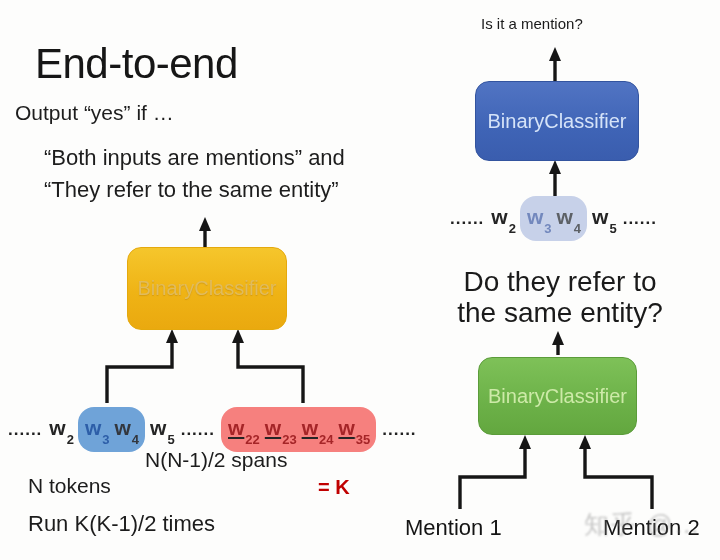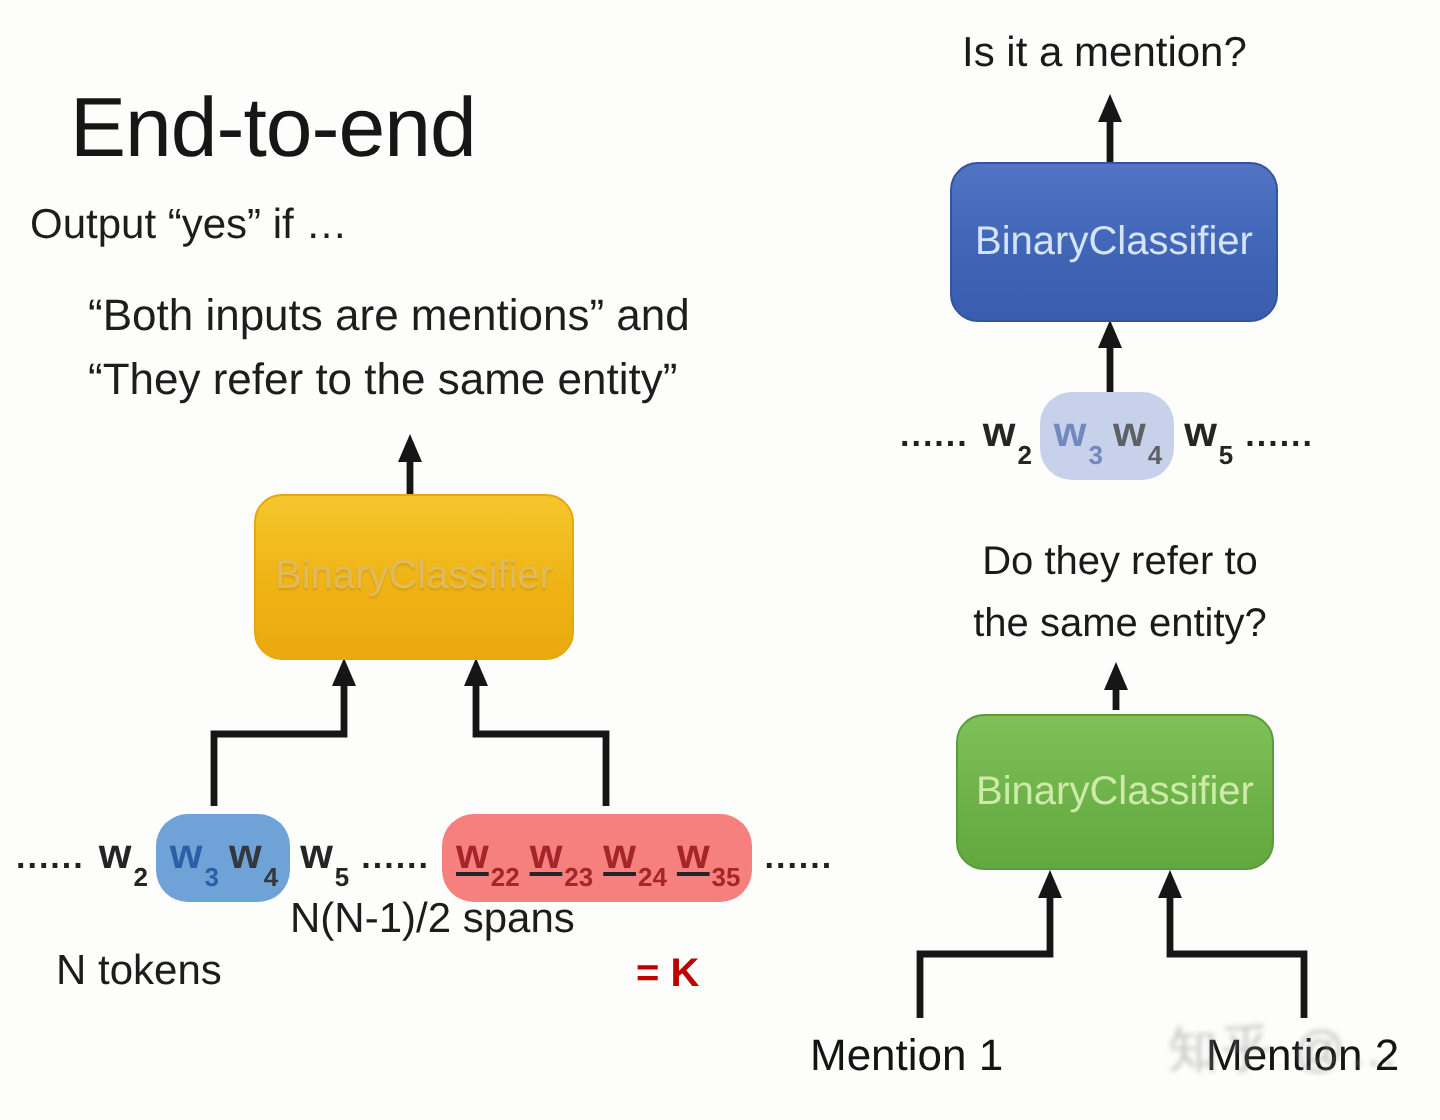--- a/index.html
+++ b/index.html
@@ -5,22 +5,22 @@
   html,body{margin:0;padding:0;background:#e9e9e9;}
   .canvas{
     position:relative;width:720px;height:560px;background:#fdfdfc;
     font-family:"Liberation Sans", sans-serif;color:#1b1b1b;overflow:hidden;
   }
   .abs{position:absolute;}
   
   .title{left:35px;top:40px;font-size:42px;font-weight:400;letter-spacing:-0.5px;color:#161616;}
   .subtitle{left:15px;top:101px;font-size:21px;color:#1d1d1d;}
   .conditions{left:44px;top:142px;font-size:22px;line-height:32px;color:#1d1d1d;}
-  .q-top{left:481px;top:15px;font-size:21px;color:#1a1a1a;}
-  .q-bottom{left:452px;top:266px;width:216px;text-align:center;font-size:20px;line-height:31px;color:#1a1a1a;}
+  .q-top{left:481px;top:15px;font-size:15px;color:#1a1a1a;}
+  .q-bottom{left:452px;top:266px;width:216px;text-align:center;font-size:28px;line-height:31px;color:#1a1a1a;}
   .note{font-size:21px;color:#1c1c1c;}
   .note-k{font-size:20px;color:#c00000;font-weight:600;}
   .run-line{left:28px;top:511px;font-size:22px;color:#1c1c1c;}
   .mention{font-size:22px;color:#141414;}
   .watermark{
     left:584px;top:508px;font-size:25px;color:#8d8d8d;opacity:.5;
     filter:blur(1.3px);letter-spacing:2px;z-index:5;pointer-events:none;
   }
   
   .box{
@@ -110,20 +110,21 @@
       <span class="tok c-dkred"><span>w</span><sub>23</sub></span>
       <span class="tok c-dkred"><span>w</span><sub>24</sub></span>
       <span class="tok c-dkred"><span>w</span><sub>35</sub></span>
     </span>
     <span class="dots">......</span>
   </div>
 
   <span class="abs note" style="left:28px;top:474px;">N tokens</span>
   <span class="abs note" style="left:145px;top:448px;">N(N-1)/2 spans</span>
   <span class="abs note-k" style="left:318px;top:476px;">= K</span>
+  <div class="abs run-line">Run K(K-1)/2 times</div>
 
   <div class="abs q-top">Is it a mention?</div>
 
   <div class="box box-blue">
     <div>Binary</div>
     <div>Classifier</div>
   </div>
 
   <div class="seq seq-right">
     <span class="dots">......</span>

